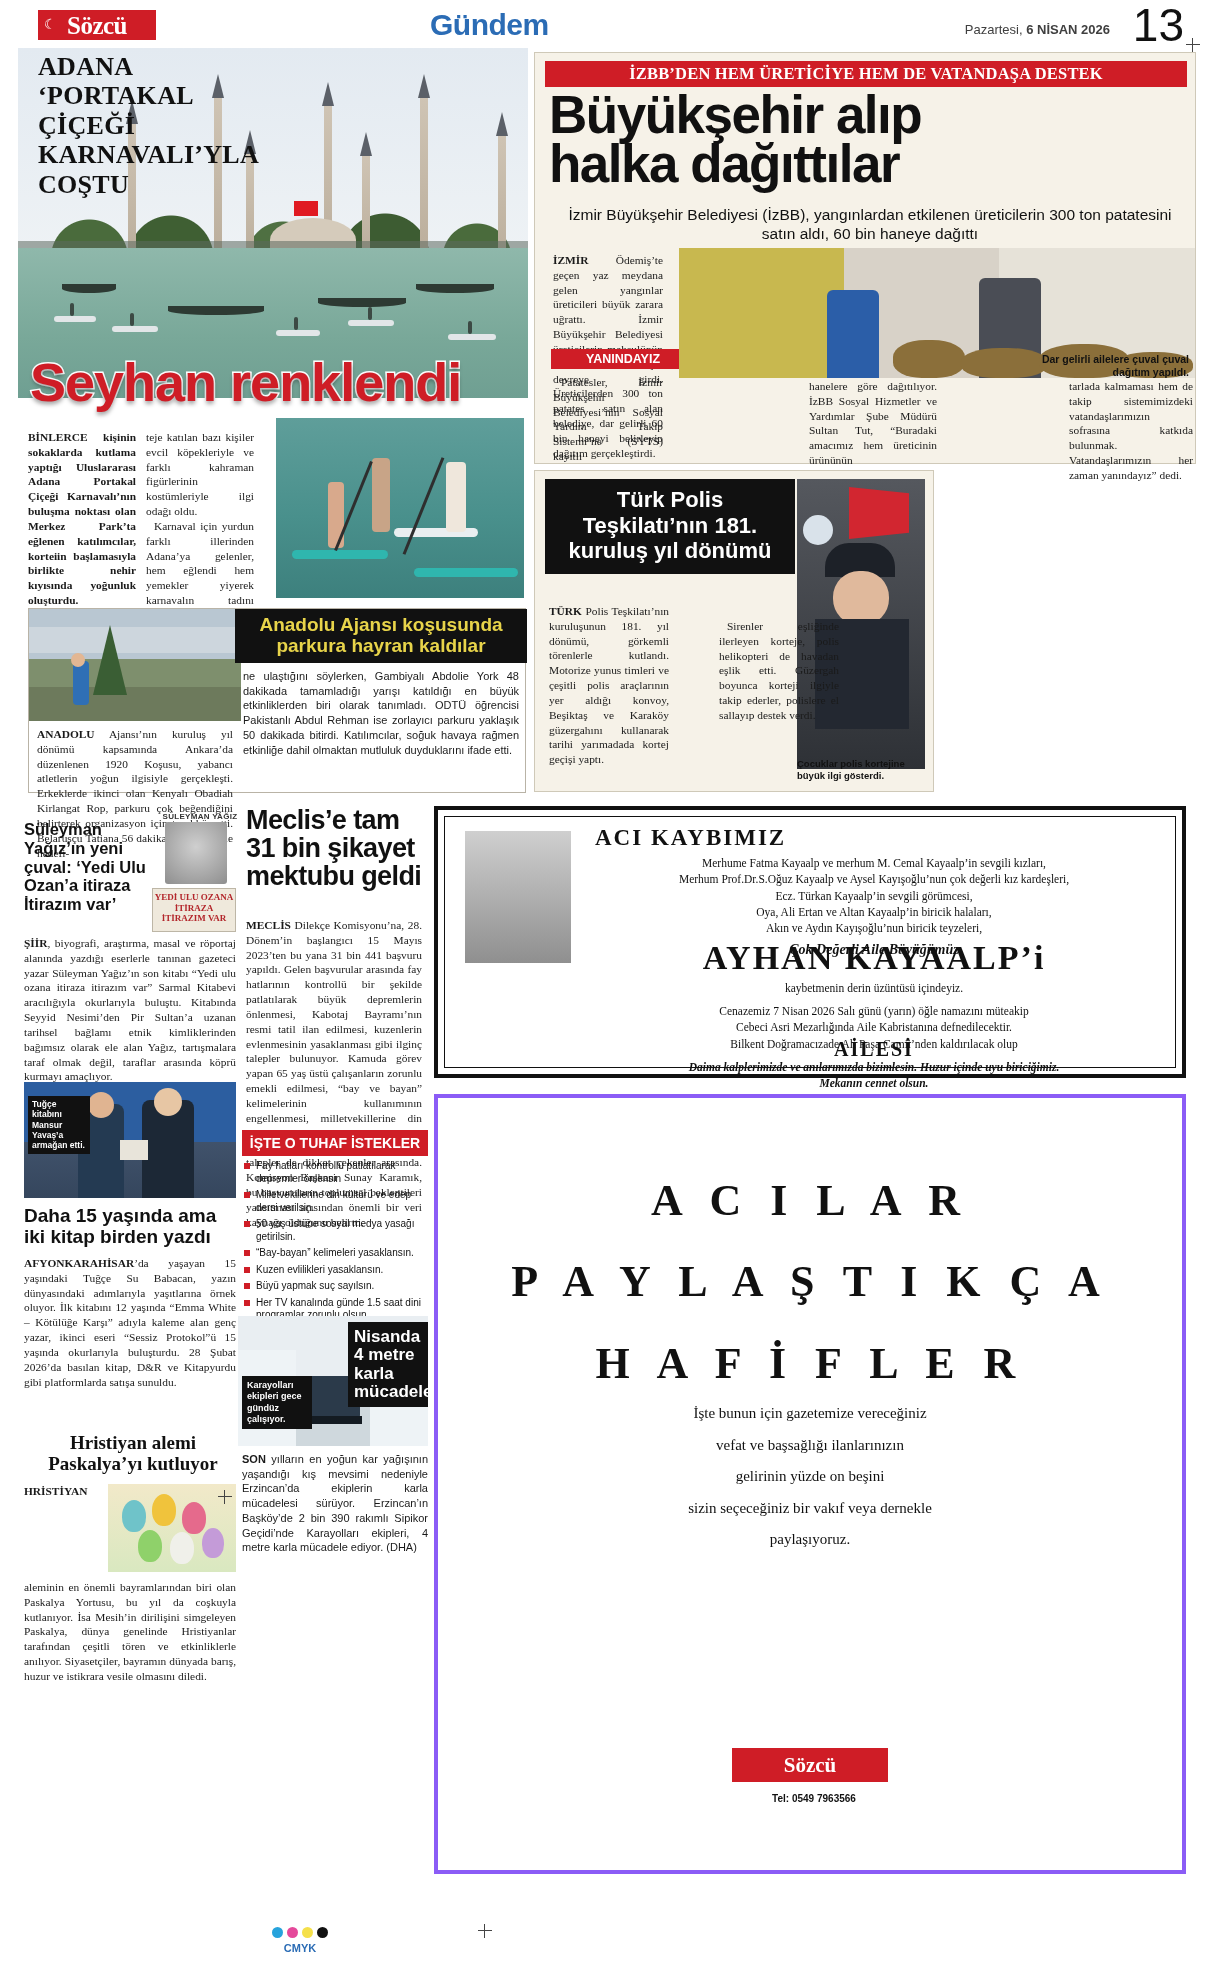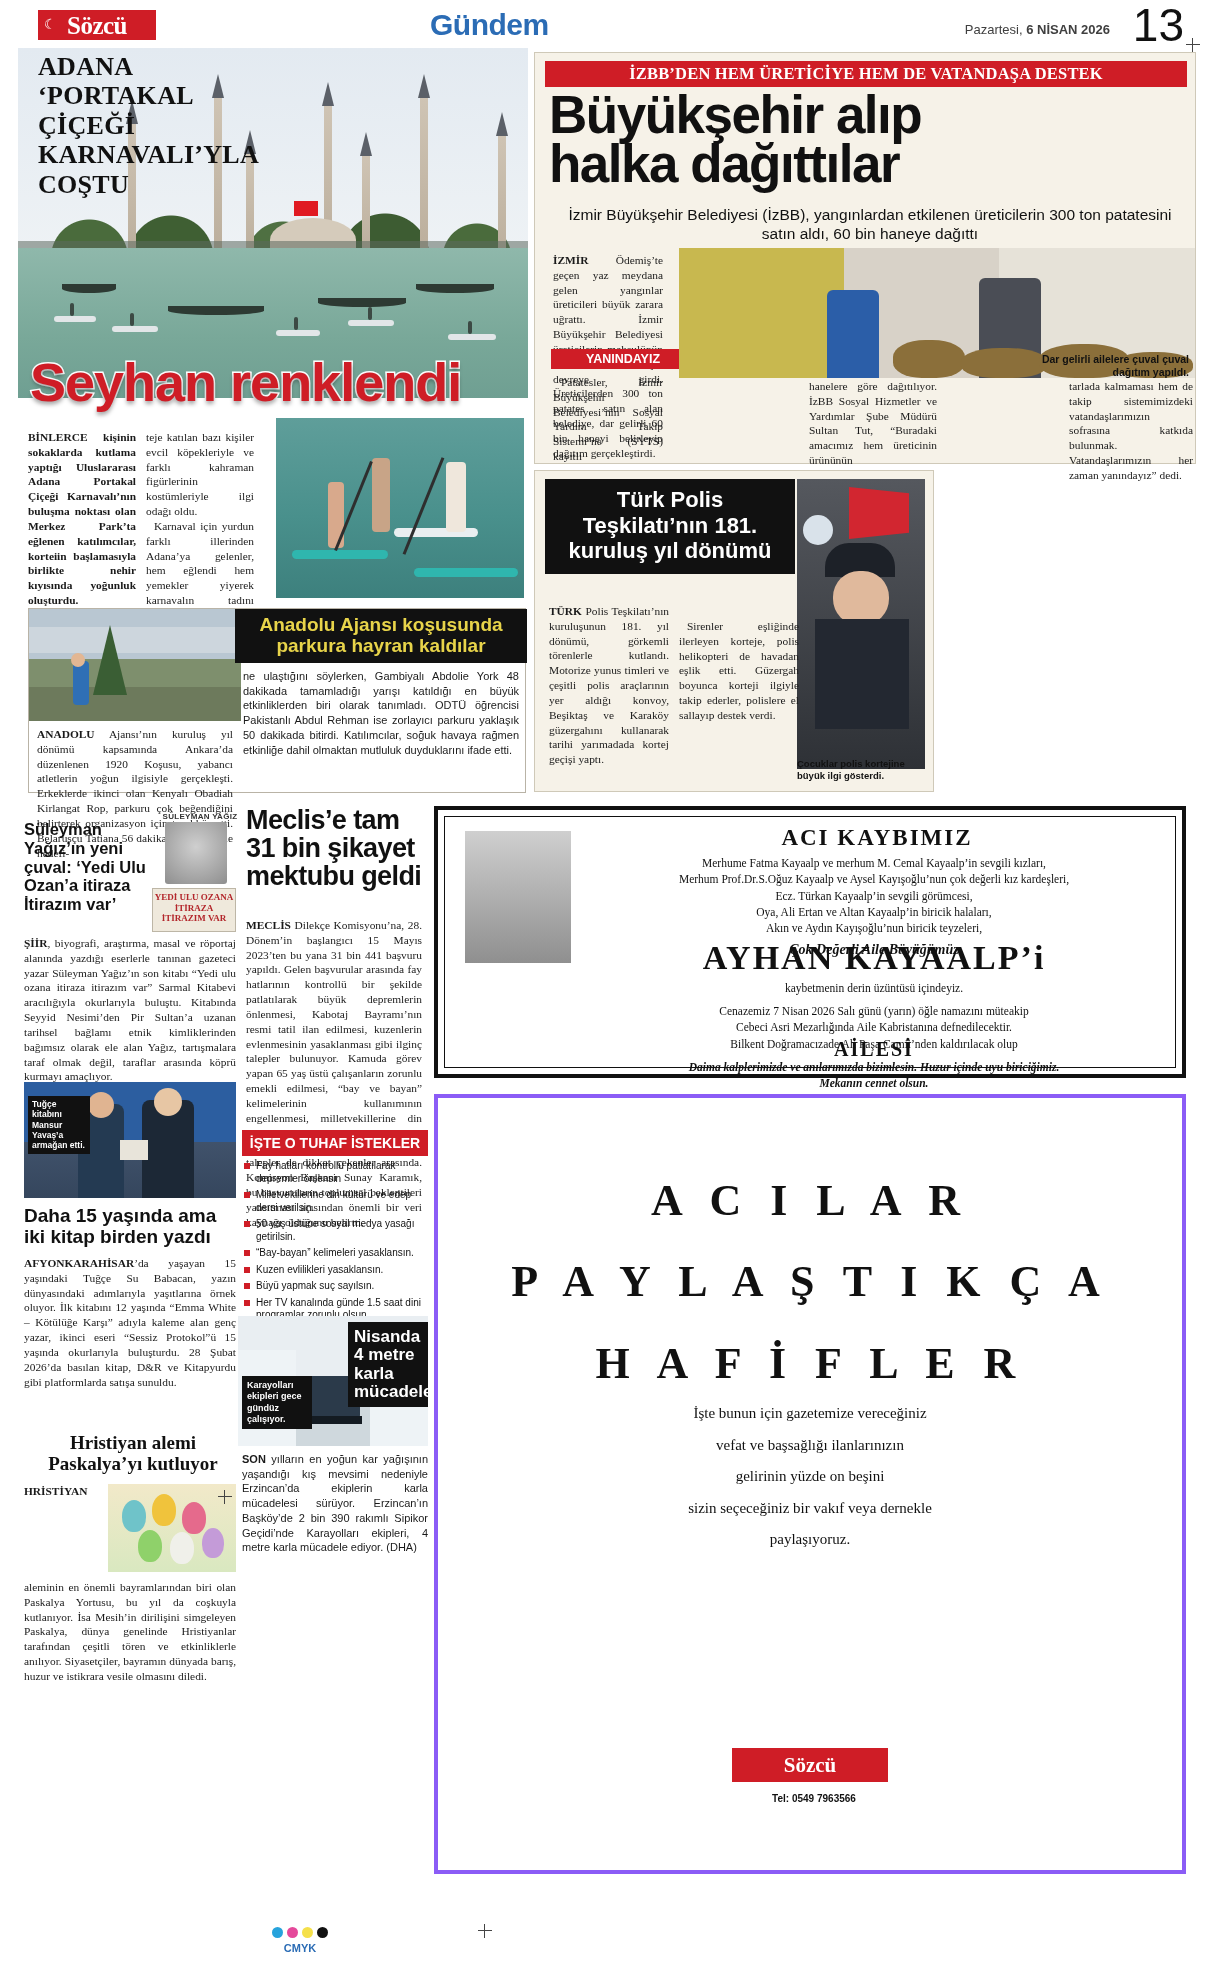--- a/index.html
+++ b/index.html
@@ -305,21 +305,21 @@
     border:4px solid #111; background:#fff; padding:6px;
   }
   .obit-inner { width:100%; height:100%; border:1px solid #111; position:relative; }
   .obit-photo {
     position:absolute; left:20px; top:14px; width:106px; height:132px;
     background:linear-gradient(#cfcfcf,#8f8f8f);
   }
   .obit-title {
     position:absolute; left:150px; top:8px; right:16px;
     font-family:"Liberation Serif", serif; font-weight:bold;
-    font-size:23px; color:#111; text-align:center; letter-spacing:2px;
+    font-size:23px; color:#111; text-align:left; letter-spacing:2px;
   }
   .obit-lines {
     position:absolute; left:142px; top:38px; right:14px;
     font-family:"Liberation Serif", serif; font-size:11.5px; line-height:1.42;
     color:#111; text-align:center;
   }
   .obit-bigname {
     position:absolute; left:142px; top:122px; right:14px;
     font-family:"Liberation Serif", serif; font-weight:bold;
     font-size:34px; color:#111; text-align:center; letter-spacing:2px;
@@ -483,21 +483,21 @@
     <div class="polis-photo">
       <div style="position:absolute;left:52px;top:8px;width:60px;height:52px;background:#d22630;clip-path:polygon(0 0,100% 12%,100% 88%,0 100%);"></div>
       <div style="position:absolute;left:28px;top:64px;width:70px;height:34px;background:#1d2128;border-radius:24px 24px 0 0;"></div>
       <div style="position:absolute;left:36px;top:92px;width:56px;height:54px;background:#e0b99c;border-radius:26px;"></div>
       <div style="position:absolute;left:18px;top:140px;width:94px;height:110px;background:#232831;"></div>
       <div style="position:absolute;left:6px;top:36px;width:30px;height:30px;background:#d9e2ea;border-radius:50%;"></div>
     </div>
     <div class="body-col polis-c1">
       <b>TÜRK</b><span> Polis Teşkilatı’nın kuruluşunun 181. yıl dönümü,  görkemli törenlerle kutlandı. Motorize yunus timleri ve çeşitli polis araçlarının yer aldığı konvoy, Beşiktaş ve Karaköy güzergahını kullanarak tarihi yarımadada kortej geçişi yaptı.</span>
     </div>
-    <div class="body-col polis-c2" style="top:148px;">
+    <div class="body-col polis-c2" style="top:148px;margin-left:40px;">
       <span style="padding-left:8px">Sirenler eşliğinde ilerleyen korteje, polis helikopteri de havadan eşlik etti. Güzergah boyunca korteji ilgiyle takip ederler, polislere el sallayıp destek verdi.</span>
     </div>
     <div class="polis-cap" style="left:262px;bottom:10px;width:120px;">Çocuklar polis kortejine büyük ilgi gösterdi.</div>
   </div>
 
   <div class="aa-box">
     <div class="aa-photo">
       <div style="position:absolute;left:0;top:18px;width:212px;height:26px;background:#cdd6dd;"></div>
       <div style="position:absolute;left:64px;top:16px;width:34px;height:70px;background:#3a5e34;clip-path:polygon(50% 0,100% 100%,0 100%);"></div>
       <div style="position:absolute;left:44px;top:52px;width:16px;height:44px;background:#2f6fb5;border-radius:4px;"></div>

